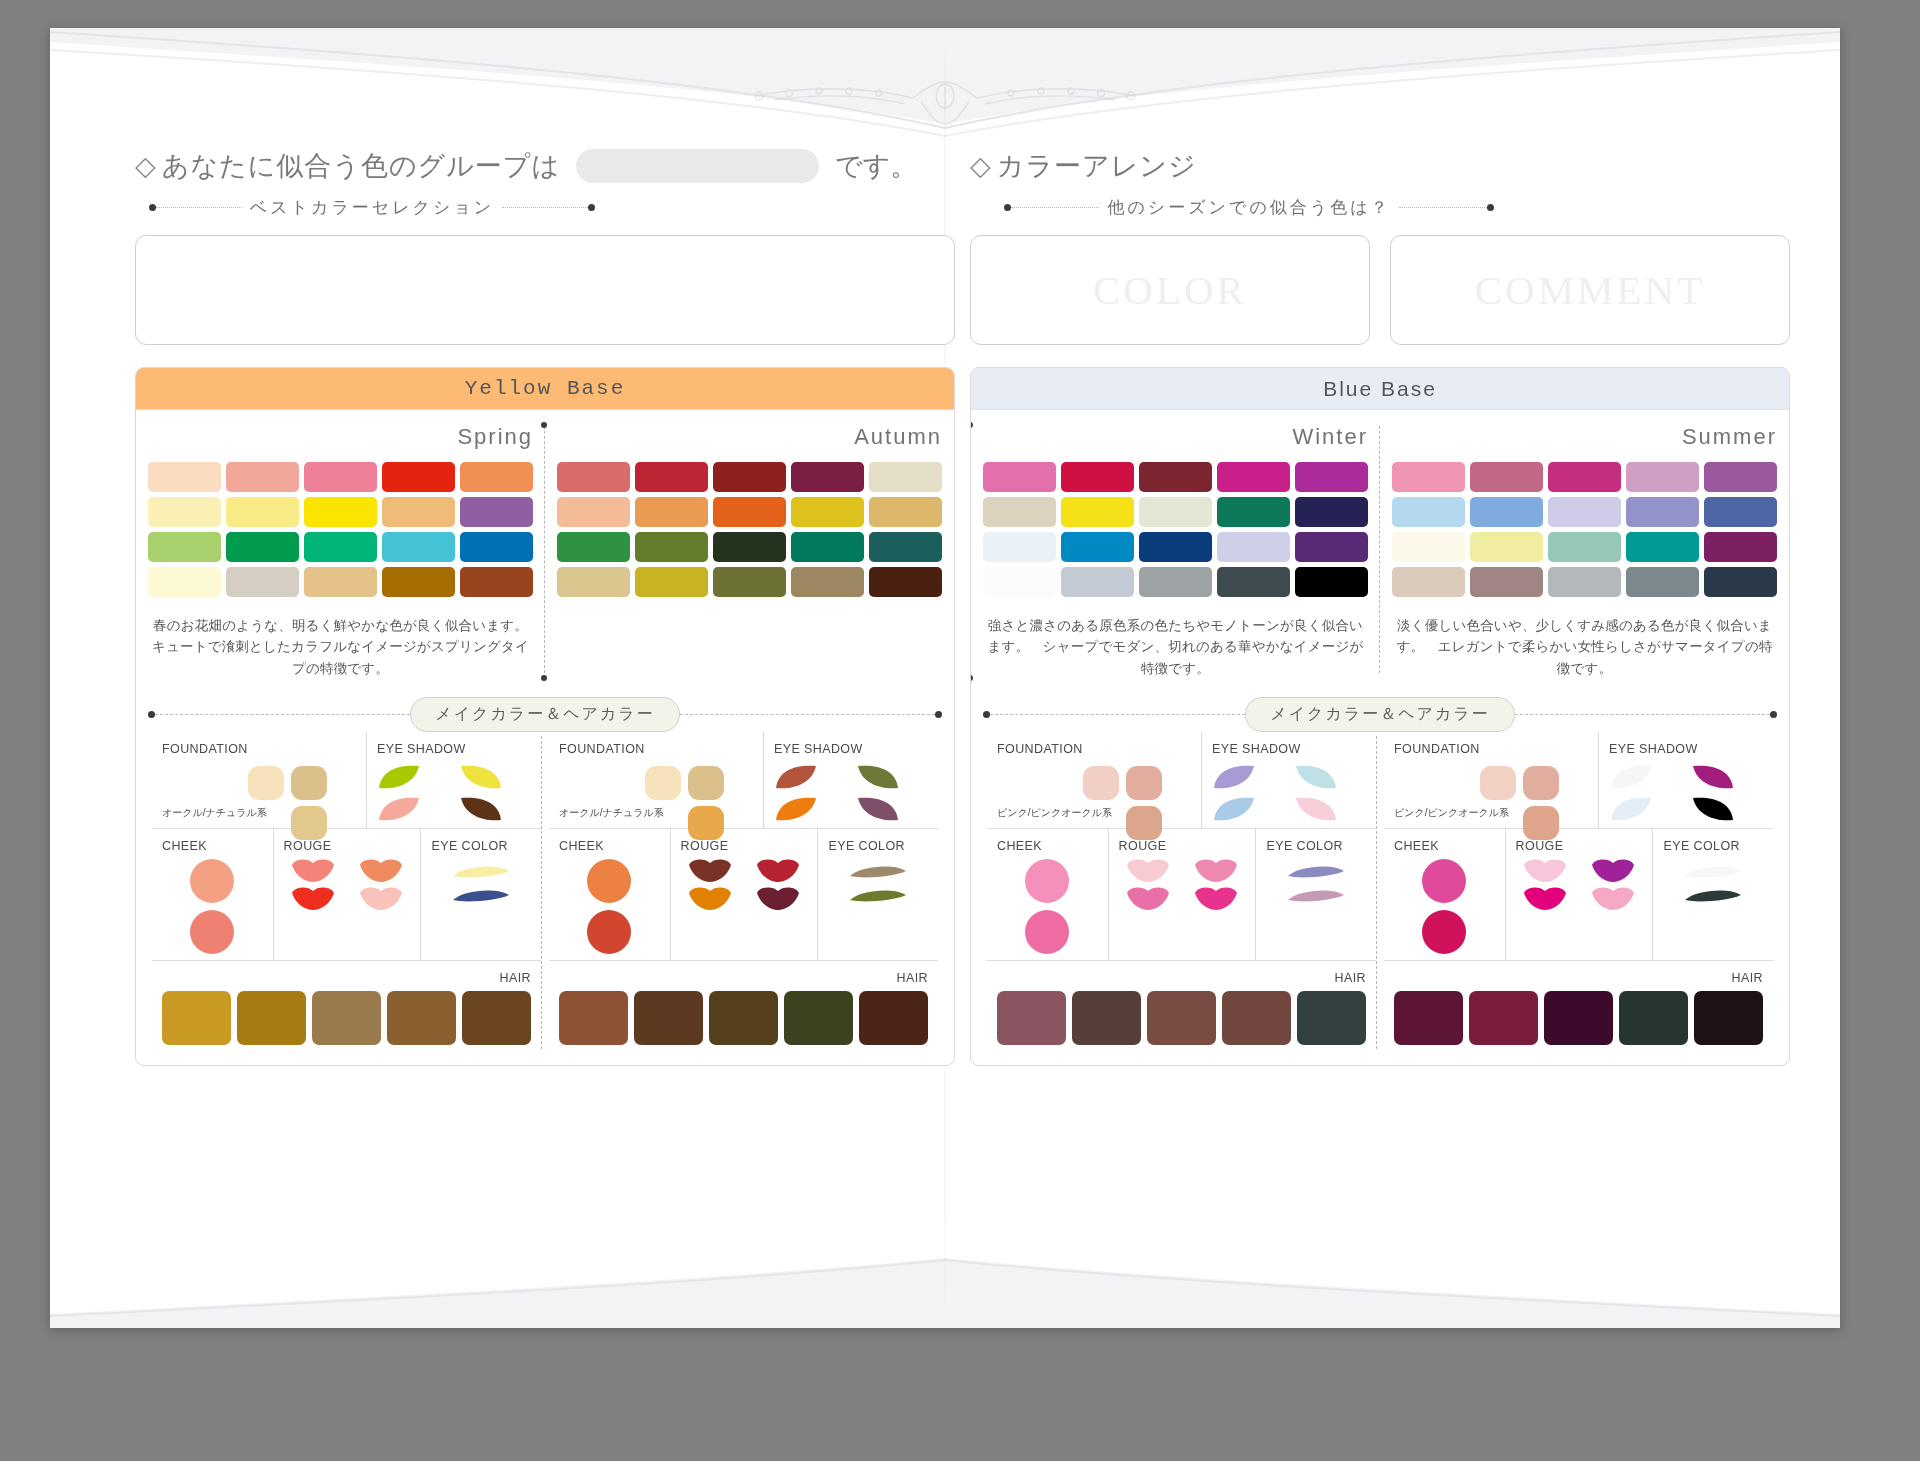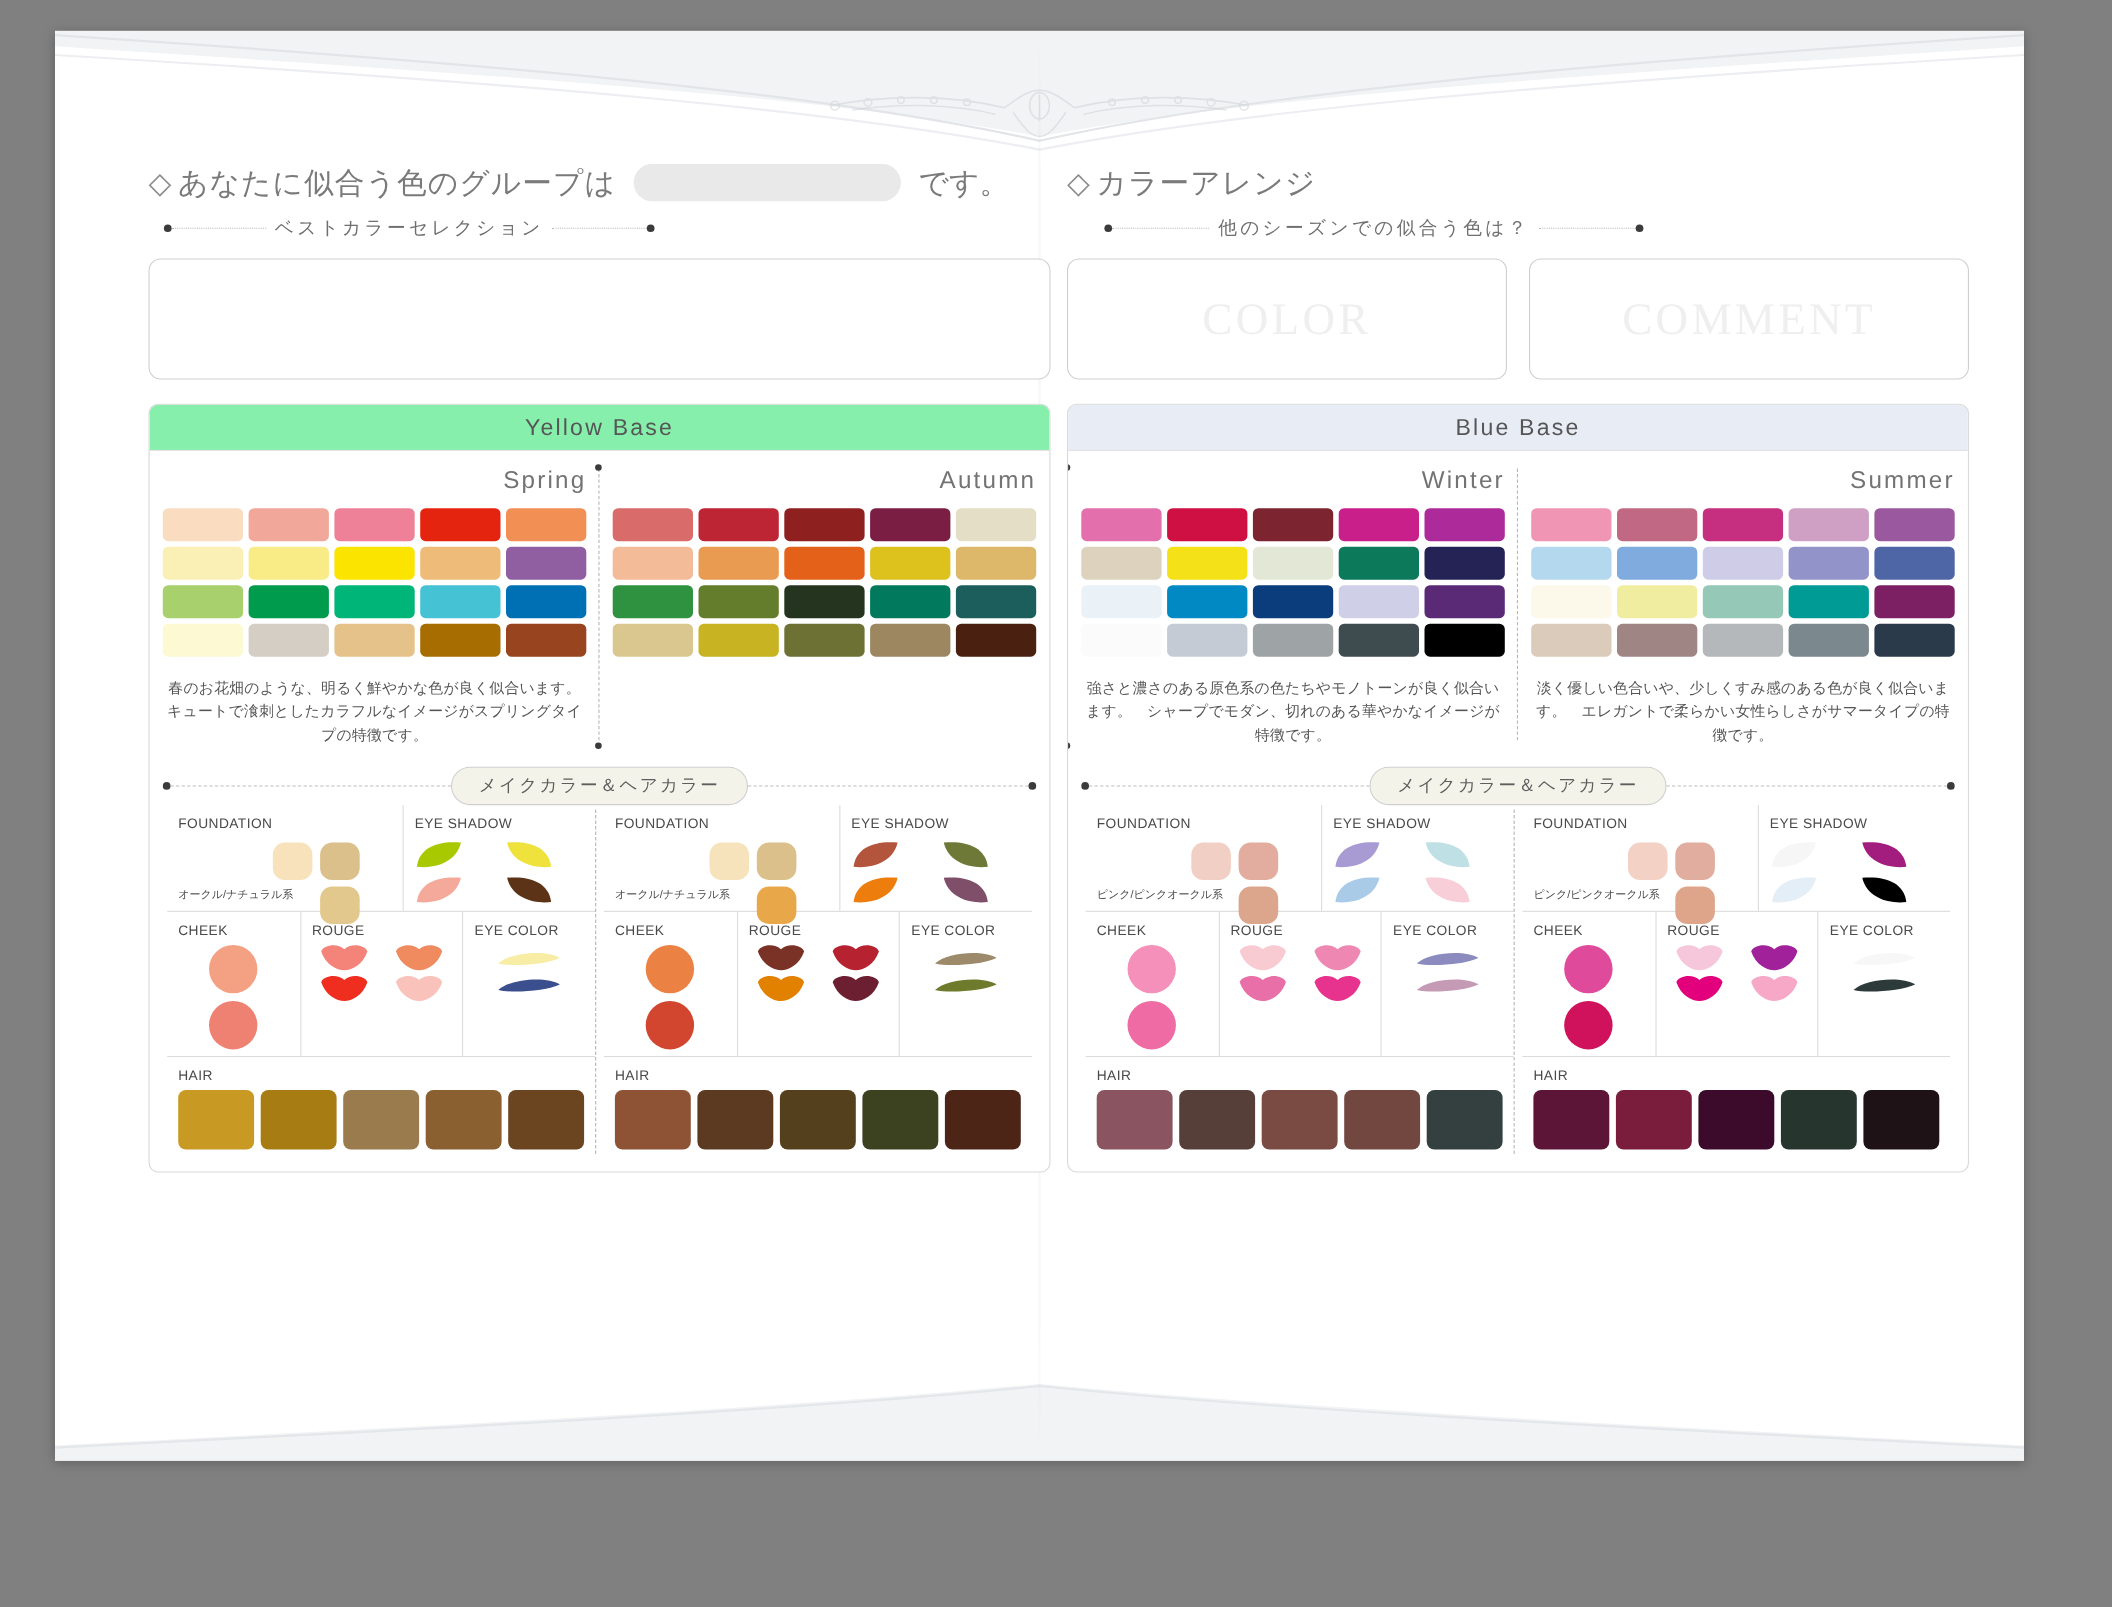--- a/index.html
+++ b/index.html
@@ -150,21 +150,21 @@
 
   .mk-grid-mid { display:flex; border-bottom:1px solid #dcdcdc; }
   .mk-cell.cheek { flex:1 1 31%; }
   .mk-cell.rouge { flex:1 1 38%; border-left:1px solid #dcdcdc; }
   .mk-cell.eyec  { flex:1 1 31%; border-left:1px solid #dcdcdc; }
   .circle { width:44px; height:44px; border-radius:50%; }
   .cheek-stack { display:flex; flex-direction:column; gap:7px; margin-top:6px; align-items:center;}
   .lips-grid { display:grid; grid-template-columns:1fr 1fr; gap:4px 10px; margin-top:6px; justify-items:center;}
   .eyec-stack { display:flex; flex-direction:column; gap:10px; margin-top:12px; align-items:center;}
 
-  .mk-cell.hair { padding:10px 10px 8px; }
+  .mk-cell.hair { padding:10px 10px 8px;text-align:right; }
   .hair-grid { display:grid; grid-template-columns:repeat(5,1fr); gap:6px; margin-top:6px; }
   .hair-sw { height:54px; border-radius:7px; }
 </style>
 </head>
 <body>
 
 <div class="book">
 
   <div class="curl-top">
     <svg width="1790" height="110" viewBox="0 0 1790 110">
@@ -219,21 +219,21 @@
       <span class="dot"></span>
       <span class="dline"></span>
       <span class="sub-text">ベストカラーセレクション</span>
       <span class="dline"></span>
       <span class="dot"></span>
     </div>
 
     <div class="bigbox"></div>
 
     <div class="panel">
-      <div class="panel-head yellow" style="background: #86efac;">Yellow Base</div>
+      <div class="panel-head yellow" style="background: #fdba74; font-family: Liberation Mono, monospace;">Yellow Base</div>
 
       <div class="seasons">
         <div class="season">
           <div class="season-title">Spring</div>
           <div class="swatch-grid">
             <div class="swatch" style="background: rgb(250, 220, 193);"></div>
             <div class="swatch" style="background: rgb(242, 167, 155);"></div>
             <div class="swatch" style="background: rgb(238, 129, 152);"></div>
             <div class="swatch" style="background: rgb(229, 36, 16);"></div>
             <div class="swatch" style="background: rgb(241, 143, 85);"></div>

